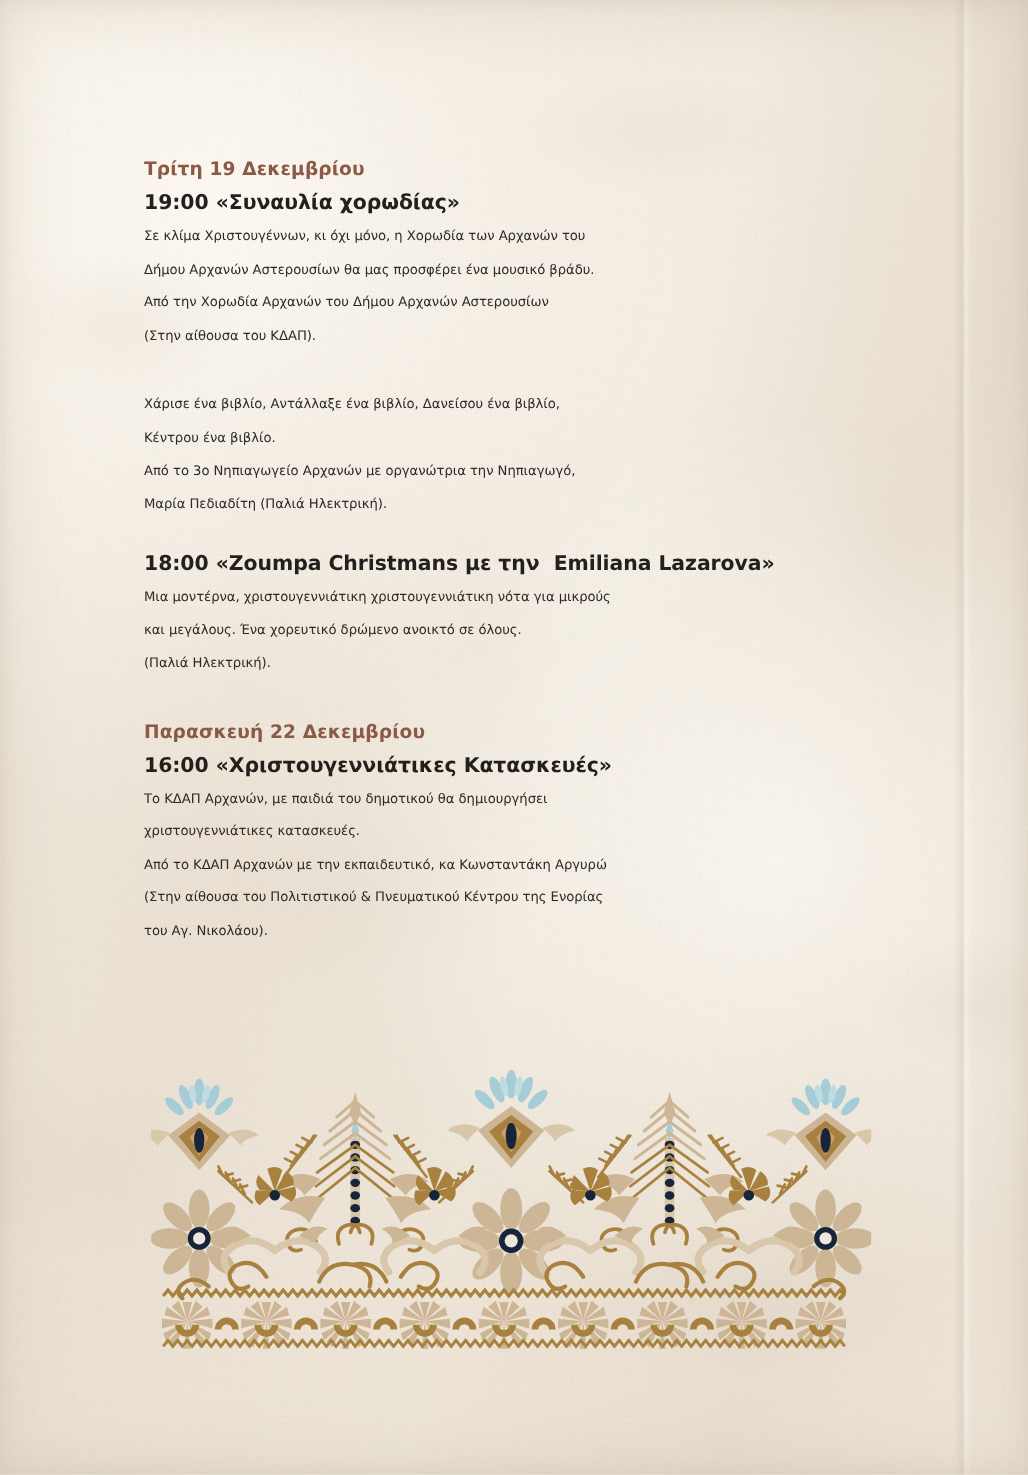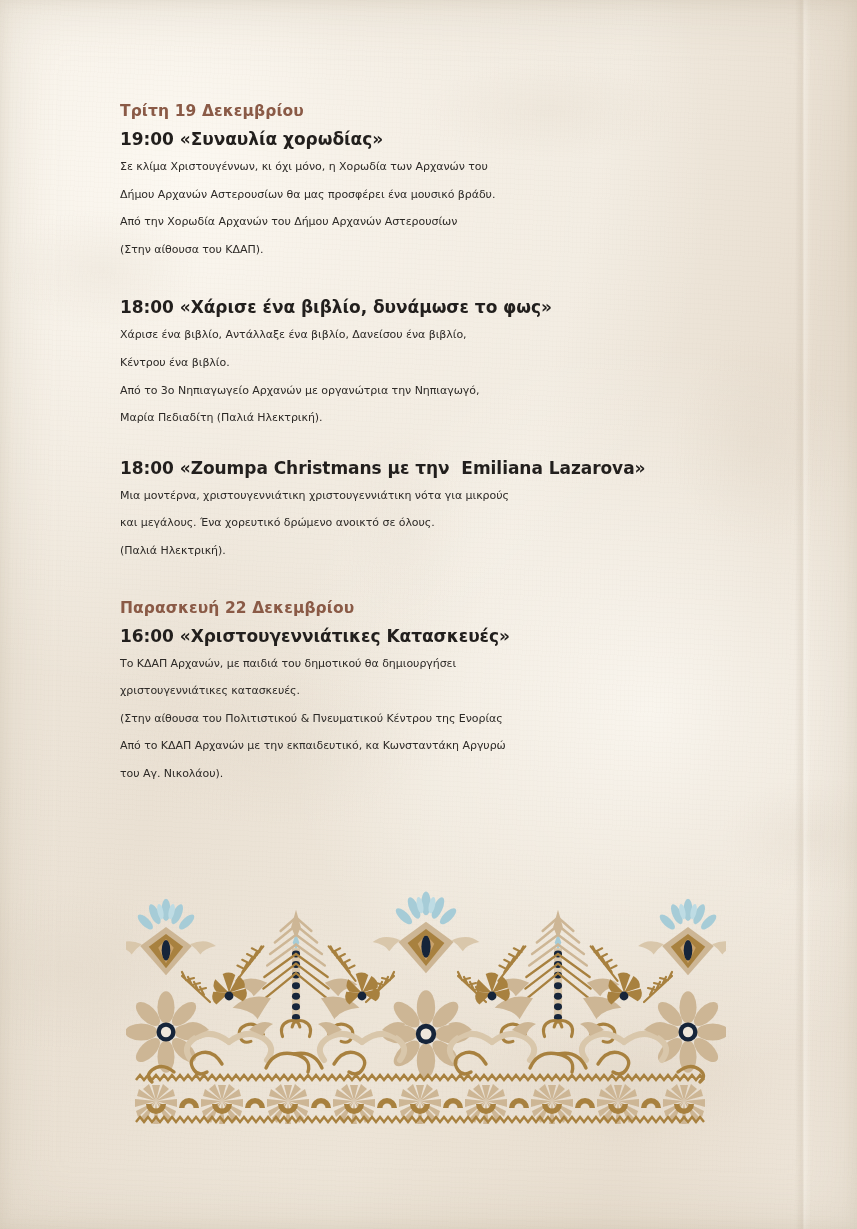--- a/index.html
+++ b/index.html
@@ -60,21 +60,21 @@
     inset: 0;
     pointer-events: none;
     box-shadow: inset 0 0 58px rgba(176,160,138,0.28),
                 inset 0 0 14px rgba(176,160,138,0.16);
   }
 
   
   #content {
     position: absolute;
     left: 120px;
-    top: 98px;
+    top: 128px;
     width: 640px;
   }
 
   .block { margin: 0 0 30px 0; }
   .block.sub { margin-top: -8px; }
   .block:last-of-type { margin-bottom: 0; }
 
   .date-heading {
     font-size: 15.5px;
     font-weight: bold;
@@ -126,41 +126,40 @@
     <div class="block">
       <p class="date-heading">Τρίτη 19 Δεκεμβρίου</p>
       <p class="event-title">19:00 «Συναυλία χορωδίας»</p>
       <p class="body-line">Σε κλίμα Χριστουγέννων, κι όχι μόνο, η Χορωδία των Αρχανών του</p>
       <p class="body-line">Δήμου Αρχανών Αστερουσίων θα μας προσφέρει ένα μουσικό βράδυ.</p>
       <p class="body-line">Από την Χορωδία Αρχανών του Δήμου Αρχανών Αστερουσίων</p>
       <p class="body-line">(Στην αίθουσα του ΚΔΑΠ).</p>
     </div>
 
     <div class="block">
-      <p class="event-title">18:00 «Χάρισε ένα βιβλίο, δυνάμωσε το φως»</p>
       <p class="body-line">Χάρισε ένα βιβλίο, Αντάλλαξε ένα βιβλίο, Δανείσου ένα βιβλίο,</p>
       <p class="body-line">Κέντρου ένα βιβλίο.</p>
       <p class="body-line">Από το 3ο Νηπιαγωγείο Αρχανών με οργανώτρια την Νηπιαγωγό,</p>
       <p class="body-line">Μαρία Πεδιαδίτη (Παλιά Ηλεκτρική).</p>
     </div>
 
     <div class="block sub">
       <p class="event-title">18:00 «Zoumpa Christmans με την  Emiliana Lazarova»</p>
       <p class="body-line">Μια μοντέρνα, χριστουγεννιάτικη χριστουγεννιάτικη νότα για μικρούς</p>
       <p class="body-line">και μεγάλους. Ένα χορευτικό δρώμενο ανοικτό σε όλους.</p>
       <p class="body-line">(Παλιά Ηλεκτρική).</p>
     </div>
 
     <div class="block">
       <p class="date-heading">Παρασκευή 22 Δεκεμβρίου</p>
       <p class="event-title">16:00 «Χριστουγεννιάτικες Κατασκευές»</p>
       <p class="body-line">Το ΚΔΑΠ Αρχανών, με παιδιά του δημοτικού θα δημιουργήσει</p>
       <p class="body-line">χριστουγεννιάτικες κατασκευές.</p>
+      <p class="body-line">Από το ΚΔΑΠ Αρχανών με την εκπαιδευτικό, κα Κωνσταντάκη Αργυρώ</p>
       <p class="body-line">(Στην αίθουσα του Πολιτιστικού &amp; Πνευματικού Κέντρου της Ενορίας</p>
-      <p class="body-line">Από το ΚΔΑΠ Αρχανών με την εκπαιδευτικό, κα Κωνσταντάκη Αργυρώ</p>
       <p class="body-line">του Αγ. Νικολάου).</p>
     </div>
 
   </div>
 
   <div id="ornament">
     <svg viewBox="0 0 600 240" xmlns="http://www.w3.org/2000/svg" aria-hidden="true">
       <defs>
 
         <g id="tree">

